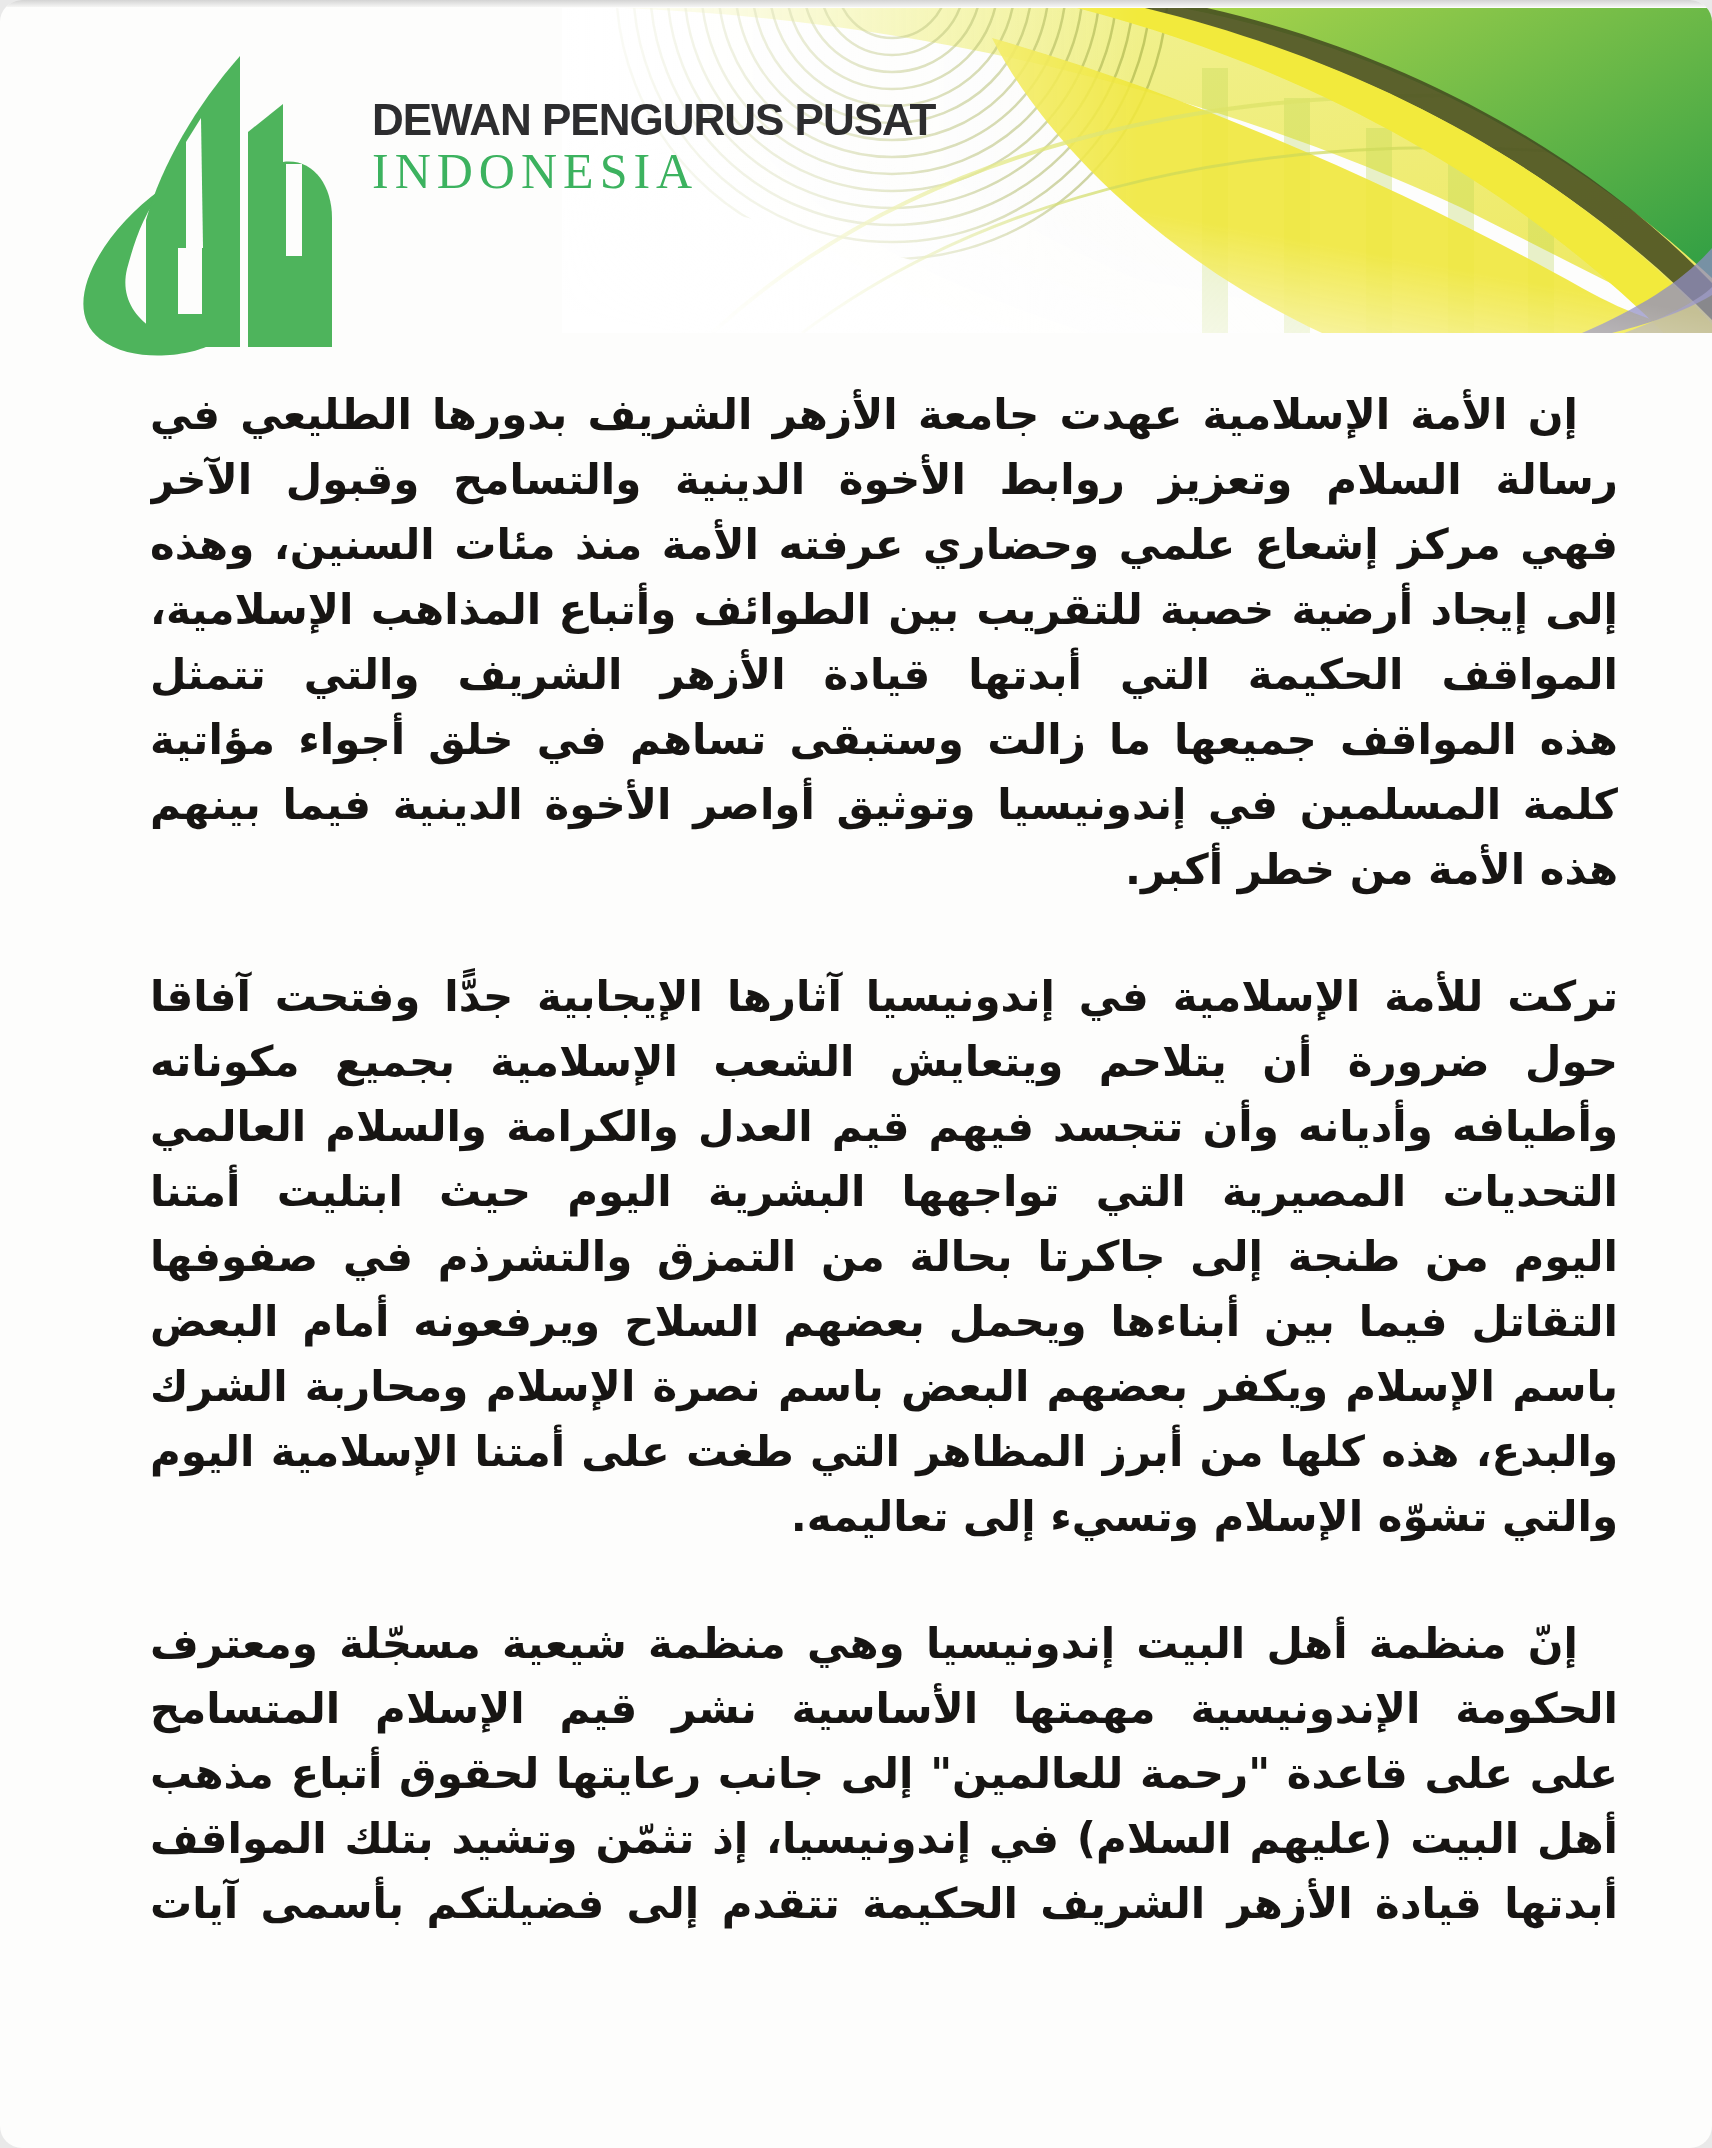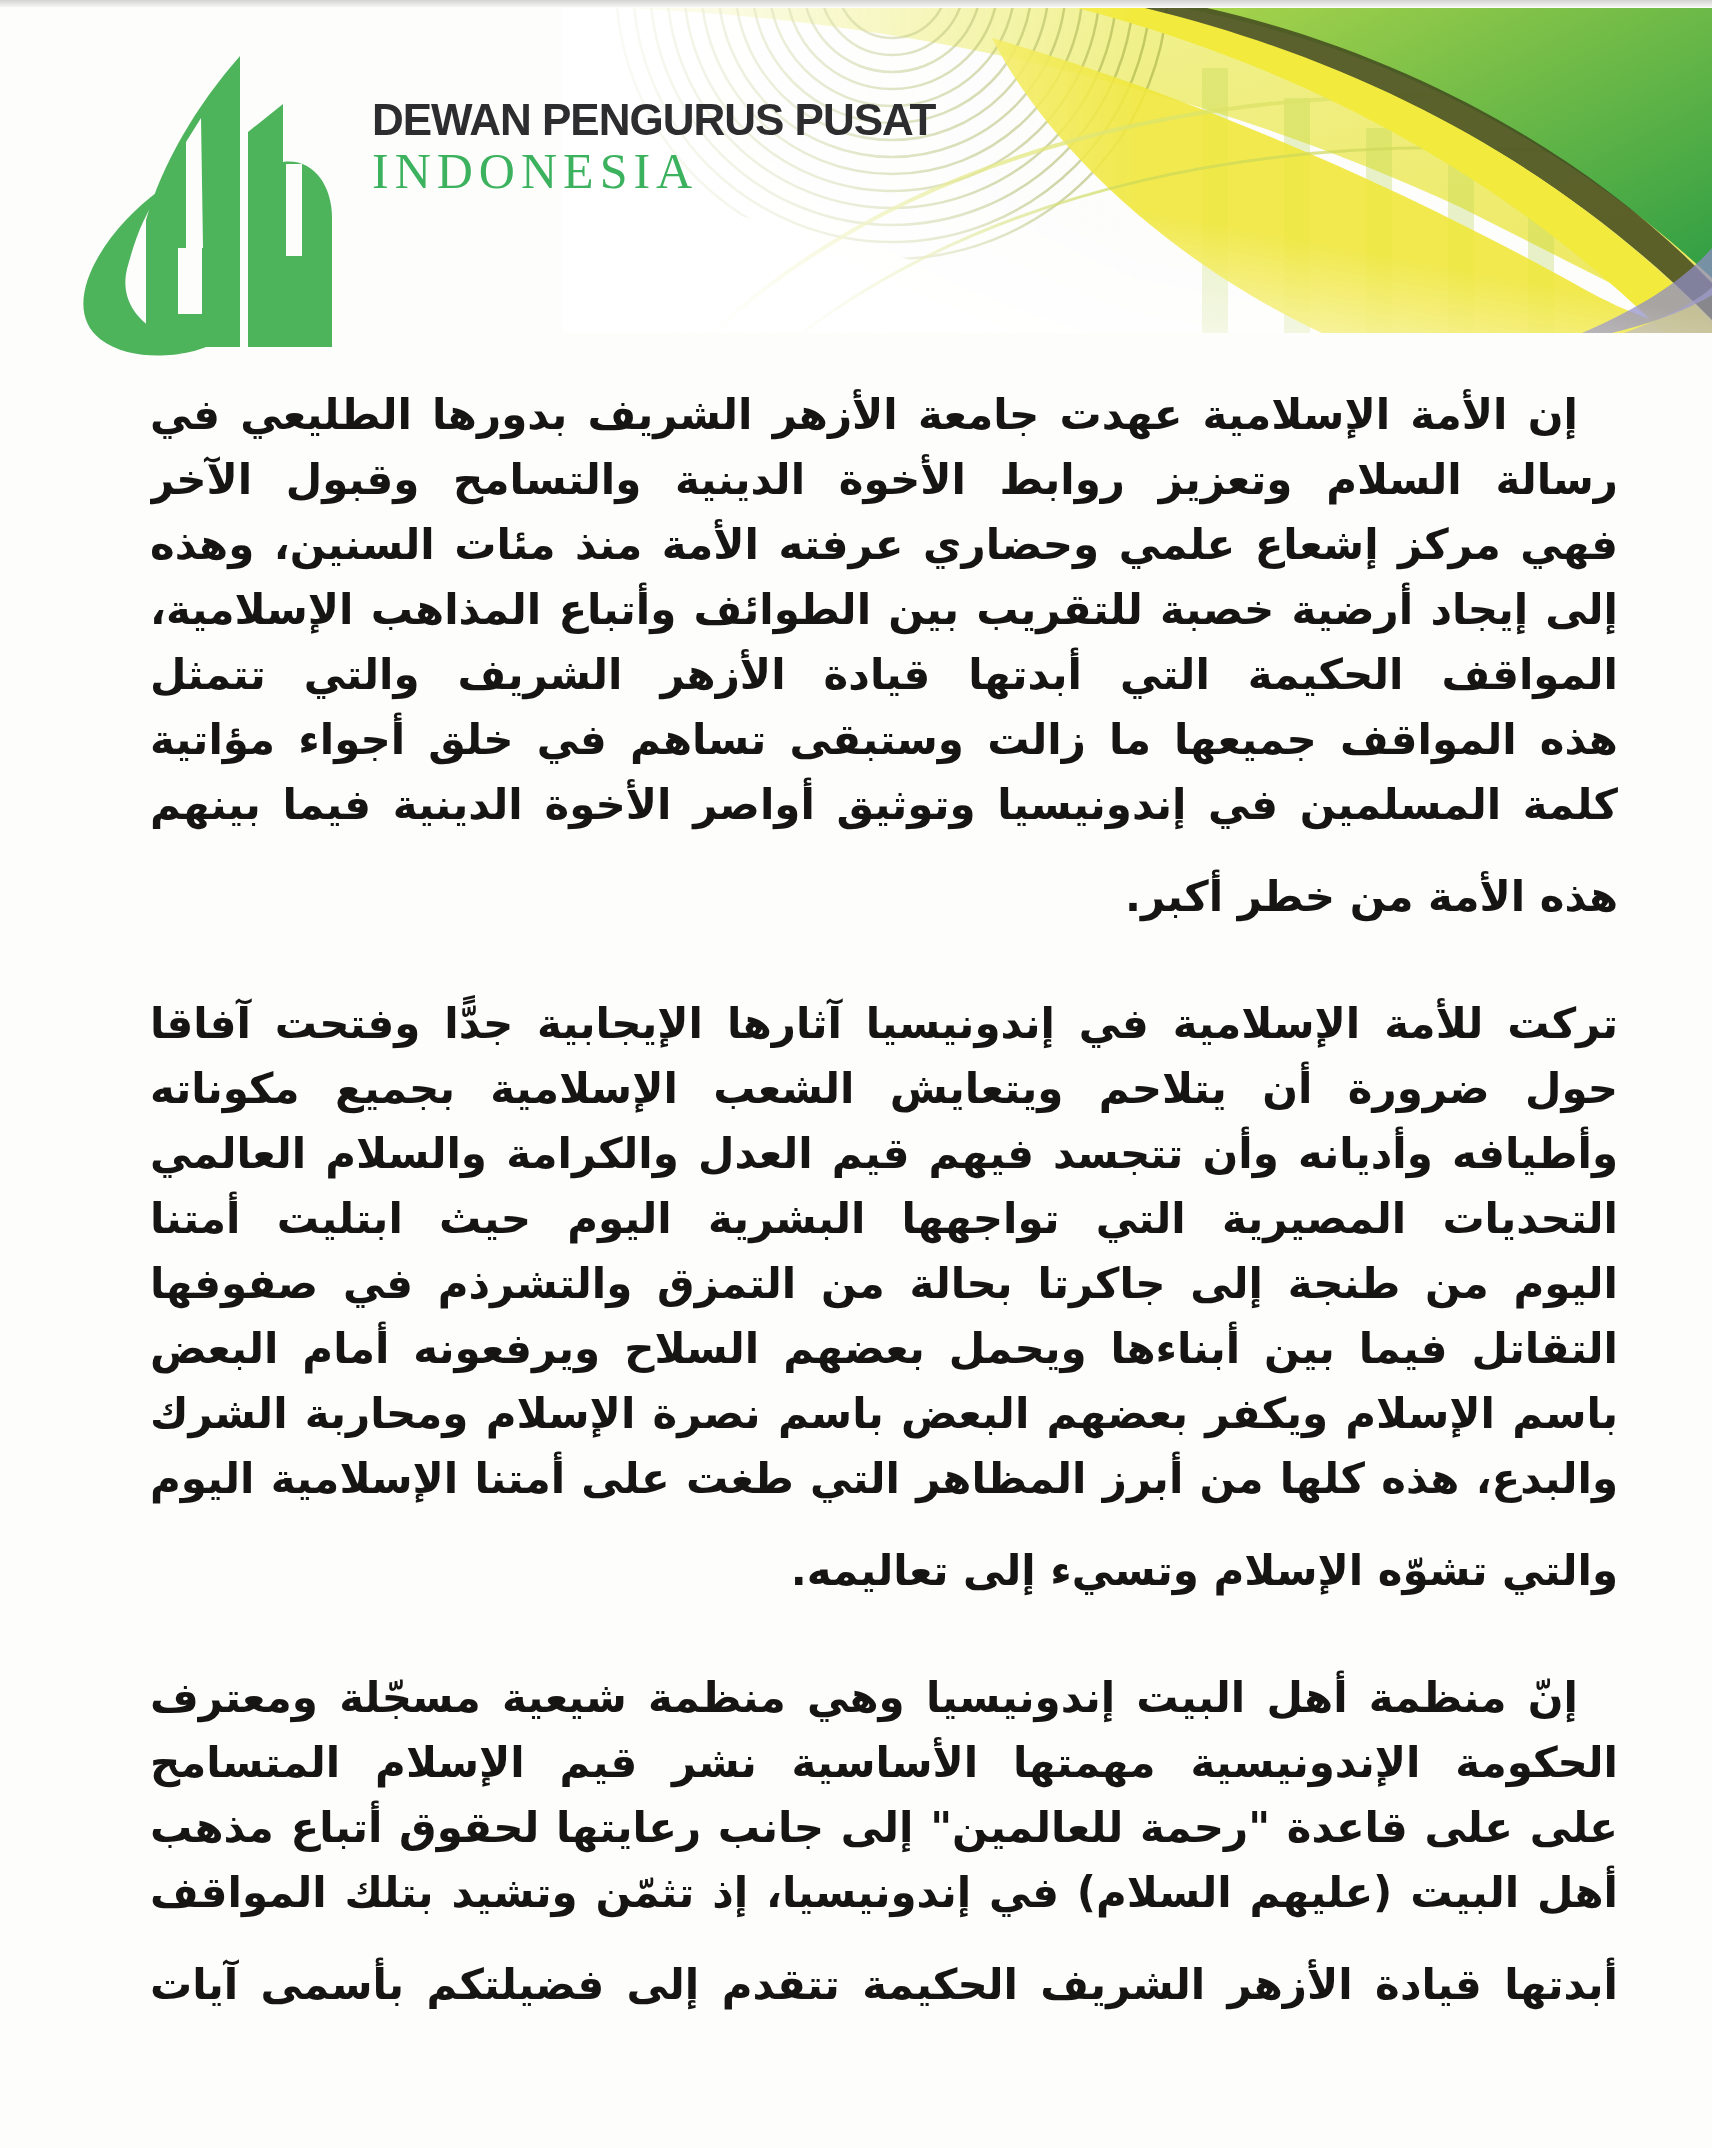--- a/index.html
+++ b/index.html
@@ -1,19 +1,20 @@
 <!DOCTYPE html>
 <html><head>
 <meta charset="utf-8">
 <style>
   html,body{margin:0;padding:0;background:#e9e9e9;}
   .page{
     position:relative;width:1712px;height:2148px;margin:0 auto;
     background:#fdfdfc;overflow:hidden;
     font-family:"Liberation Sans",sans-serif;
+    border-radius:22px;
   }
   .scan-edge-top{
     position:absolute;top:0;left:0;width:100%;height:7px;
     background:linear-gradient(#c9c9c9,#f3f3f2);opacity:.8;
   }
   
   .letterhead{position:absolute;top:0;left:0;width:100%;height:370px;}
   .logo{position:absolute;left:40px;top:12px;width:300px;height:345px;}
   .swoosh{position:absolute;right:0;top:8px;width:1150px;height:325px;filter:blur(.6px);}
   .org{position:absolute;left:372px;top:96px;}
@@ -37,21 +38,21 @@
     font-weight:700;font-size:42px;color:#171513;
   }
   .paragraph{margin:0 0 62px 0;}
   .paragraph:last-child{margin-bottom:0;}
   .line{
     height:65px;line-height:65px;
     text-align:justify;text-align-last:justify;
     overflow:hidden;
   }
   .line.first{padding-right:40px;}
-  .line.last{text-align-last:right;margin-top:27px;}
+  .line.last{text-align-last:right;}
 </style>
 </head>
 <body>
 
 <div class="page">
 
   <div class="scan-edge-top"></div>
 
   <div class="letterhead">
 

